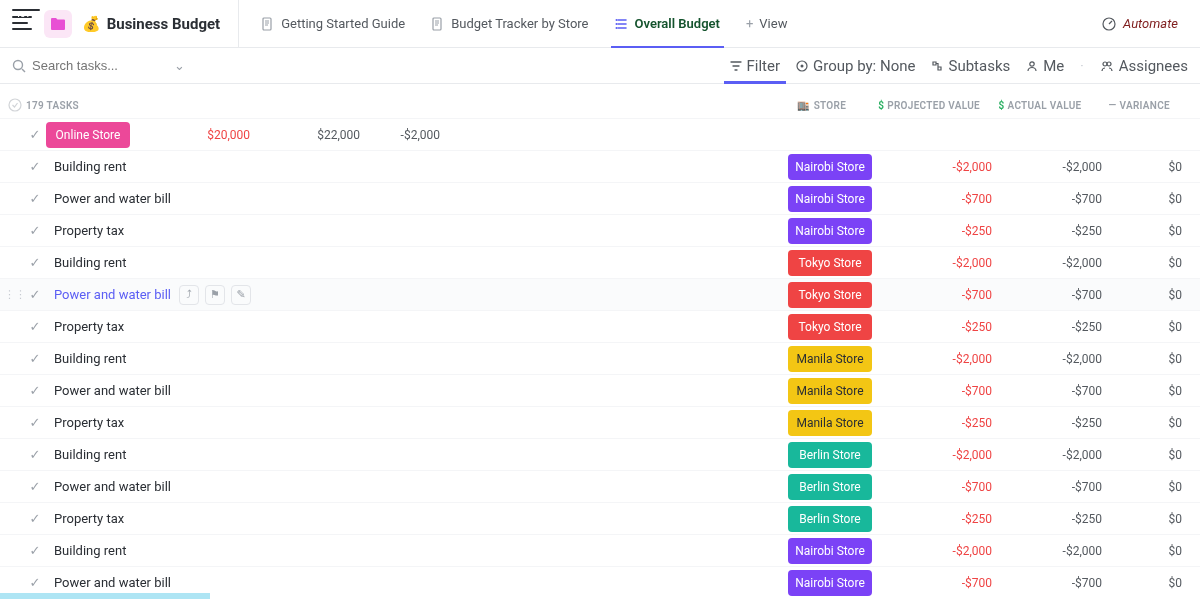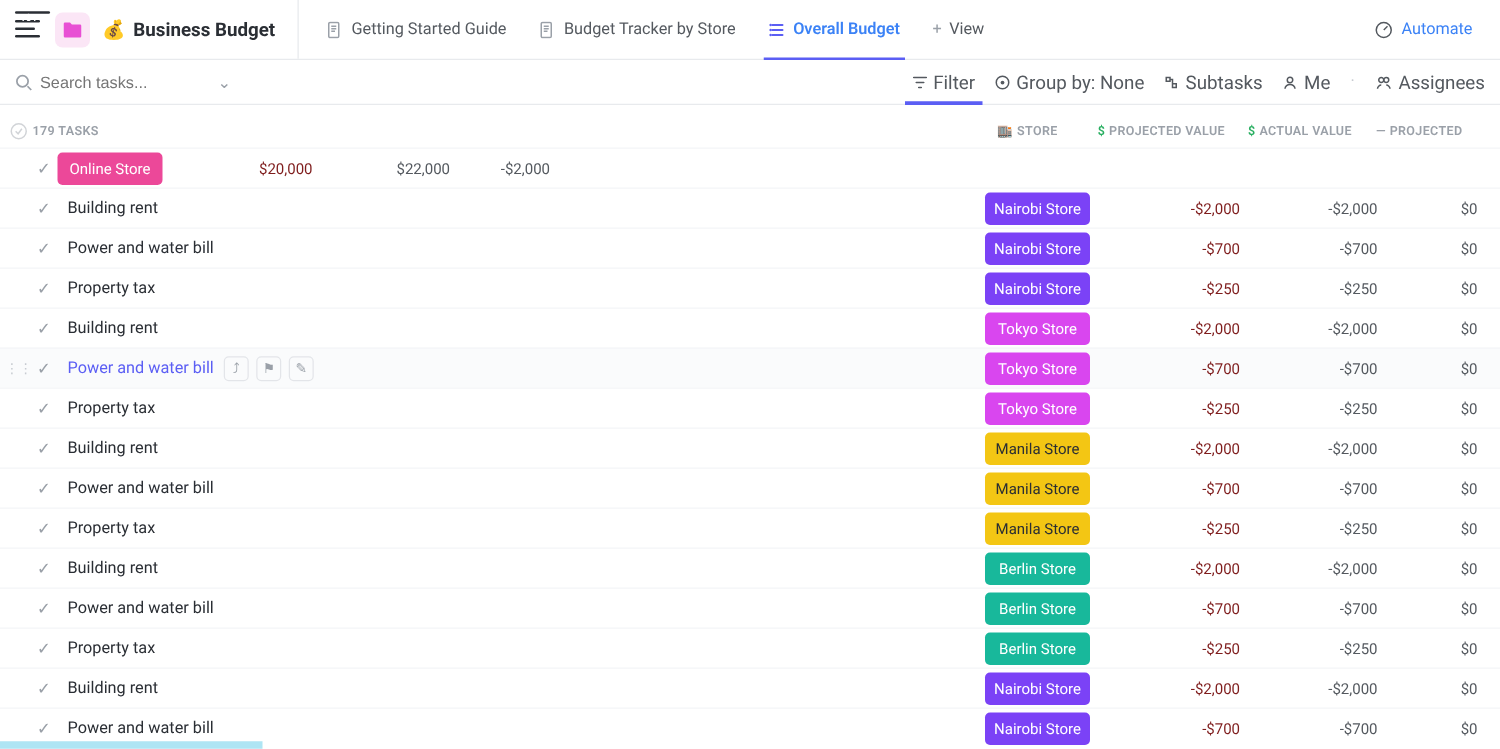--- a/index.html
+++ b/index.html
@@ -10,26 +10,26 @@
 .menu-icon span:nth-child(1){ top:0; width: 20px; }
 .menu-icon span:nth-child(2){ top:6px; width: 16px; }
 .menu-icon span:nth-child(3){ top:12px; width: 20px; }
 .badge { position: absolute; top: -7px; right: -6px; background: #fd71af; color: #fff; font-size: 8px; font-weight: 600; padding: 1px 4px; border-radius: 6px; }
 .folder-chip { width: 28px; height: 28px; border-radius: 6px; background: #fbe6f6; display: flex; align-items: center; justify-content: center; margin-right: 10px; }
 .title-wrap { display: flex; align-items: center; gap: 6px; margin-right: 18px; }
 .title-wrap .emoji { font-size: 15px; }
 .title-wrap .title { font-weight: 700; font-size: 15px; }
 .tabs { display: flex; align-items: center; gap: 2px; border-left: 1px solid #e8eaed; padding-left: 10px; height: 100%; }
 .tab { display: flex; align-items: center; gap: 6px; padding: 0 12px; height: 100%; color: #54595f; cursor: pointer; position: relative; }
-.tab.active { color: #3b82f6; font-weight: 600; }
+.tab.active { color: #14532d; font-weight: 600; }
 .tab.active::after { content:""; position:absolute; bottom:-1px; left:8px; right:8px; height:2.5px; background:#5b5ef4; }
 .tab .icn { color: #9aa0a8; font-size: 13px; }
 .tab.active .icn { color: #5b5ef4; }
 .spacer { flex: 1; }
-.automate { display: flex; align-items: center; gap: 6px; color: #3b82f6; cursor: pointer; padding: 4px 10px; }
+.automate { display: flex; align-items: center; gap: 6px; color: #7f1d1d; cursor: pointer; padding: 4px 10px; font-style: italic; }
 .toolbar { display: flex; align-items: center; height: 36px; border-bottom: 1px solid #e8eaed; padding: 0 12px; }
 .search-wrap { display: flex; align-items: center; gap: 6px; color: #9aa0a8; }
 .search-wrap input { border: none; outline: none; font-size: 13px; width: 130px; color: #54595f; }
 .chev { color: #9aa0a8; margin-left: 6px; }
 .tool-right { display: flex; align-items: center; gap: 16px; color: #54595f; margin-left: auto; }
 .tool-right .titem { display: flex; align-items: center; gap: 5px; cursor: pointer; font-size: 15px; }
 .tool-right .underline { position: relative; }
 .tool-right .underline::after { content:""; position:absolute; bottom:-9px; left:-6px; right:-6px; height:2.5px; background:#5b5ef4; }
 .list-header { display: flex; align-items: center; padding: 14px 12px 6px 24px; font-size: 10px; font-weight: 600; color: #9aa0a8; letter-spacing: .3px; }
 .list-header .count { color: #9aa0a8; }
@@ -49,24 +49,24 @@
 .check { color: #9aa0a8; width: 22px; text-align: center; }
 .task-name { flex: 1; padding-left: 8px; color: #2a2e34; font-size: 13px; display:flex; align-items:center; gap:8px; }
 .hover-actions { display:flex; gap:6px; color:#9aa0a8; }
 .hover-actions span { border:1px solid #e3e5e9; border-radius:4px; width:20px; height:20px; display:flex; align-items:center; justify-content:center; font-size:11px; }
 .row-gutter { position:absolute; left:4px; color:#c7cbd1; font-size:11px; display:none; }
 .row.hovered .row-gutter { display:flex; gap:3px; }
 .row { position: relative; }
 .store { width: 84px; height: 26px; border-radius: 4px; color:#fff; font-size:12px; display:flex; align-items:center; justify-content:center; margin-right:8px; }
 .Online { background:#ec4899; }
 .Nairobi { background:#7b42f6; }
-.Tokyo { background:#d946ef; }
+.Tokyo { background:#ef4444; }
 .Manila { background:#f3c614; color:#2a2e34; }
 .Berlin { background:#18b89b; }
-.cell-proj { width: 122px; text-align:right; padding-right:10px; color:#7f1d1d; font-size:12px; }
+.cell-proj { width: 122px; text-align:right; padding-right:10px; color:#ef4444; font-size:12px; }
 .cell-act { width: 110px; text-align:right; padding-right:10px; color:#54595f; font-size:12px; }
 .cell-var { width: 88px; text-align:right; padding-right:18px; color:#54595f; font-size:12px; }
 svg { display:block; }
 .bottom-bar { position:fixed; bottom:0; left:0; width:210px; height:6px; background:#aee5f4; }
 </style>
 </head>
 <body>
 
 <div class="topbar">
   <div class="menu-icon">
@@ -182,21 +182,21 @@
 <div class="list-header">
   <svg width="14" height="14" viewBox="0 0 14 14" style="margin-left:-16px;margin-right:4px;opacity:.45">
       <circle cx="7" cy="7" r="6" fill="none" stroke="#9aa0a8" stroke-width="1.2"></circle>
       <path d="M4.5 7l2 2 3-4" fill="none" stroke="#9aa0a8" stroke-width="1.2"></path>
     </svg>
   <span class="count">179 TASKS</span>
   <div class="col-name"></div>
   <div class="col-store"><span class="hdr-icn hdr-store">🏬</span><span>STORE</span></div>
   <div class="col-proj"><span class="hdr-icn hdr-proj">$</span><span>PROJECTED VALUE</span></div>
   <div class="col-act"><span class="hdr-icn hdr-act">$</span><span>ACTUAL VALUE</span></div>
-  <div class="col-var"><span class="hdr-icn hdr-var">—</span><span>PROJECTED</span></div>
+  <div class="col-var"><span class="hdr-icn hdr-var">—</span><span>VARIANCE</span></div>
 </div>
 
 <div id="rows">
     <div class="row">
       <span class="check">✓</span>
       <span class="store Online">Online Store</span>
       <span class="cell-proj">$20,000</span>
       <span class="cell-act">$22,000</span>
       <span class="cell-var">-$2,000</span>
     </div>

